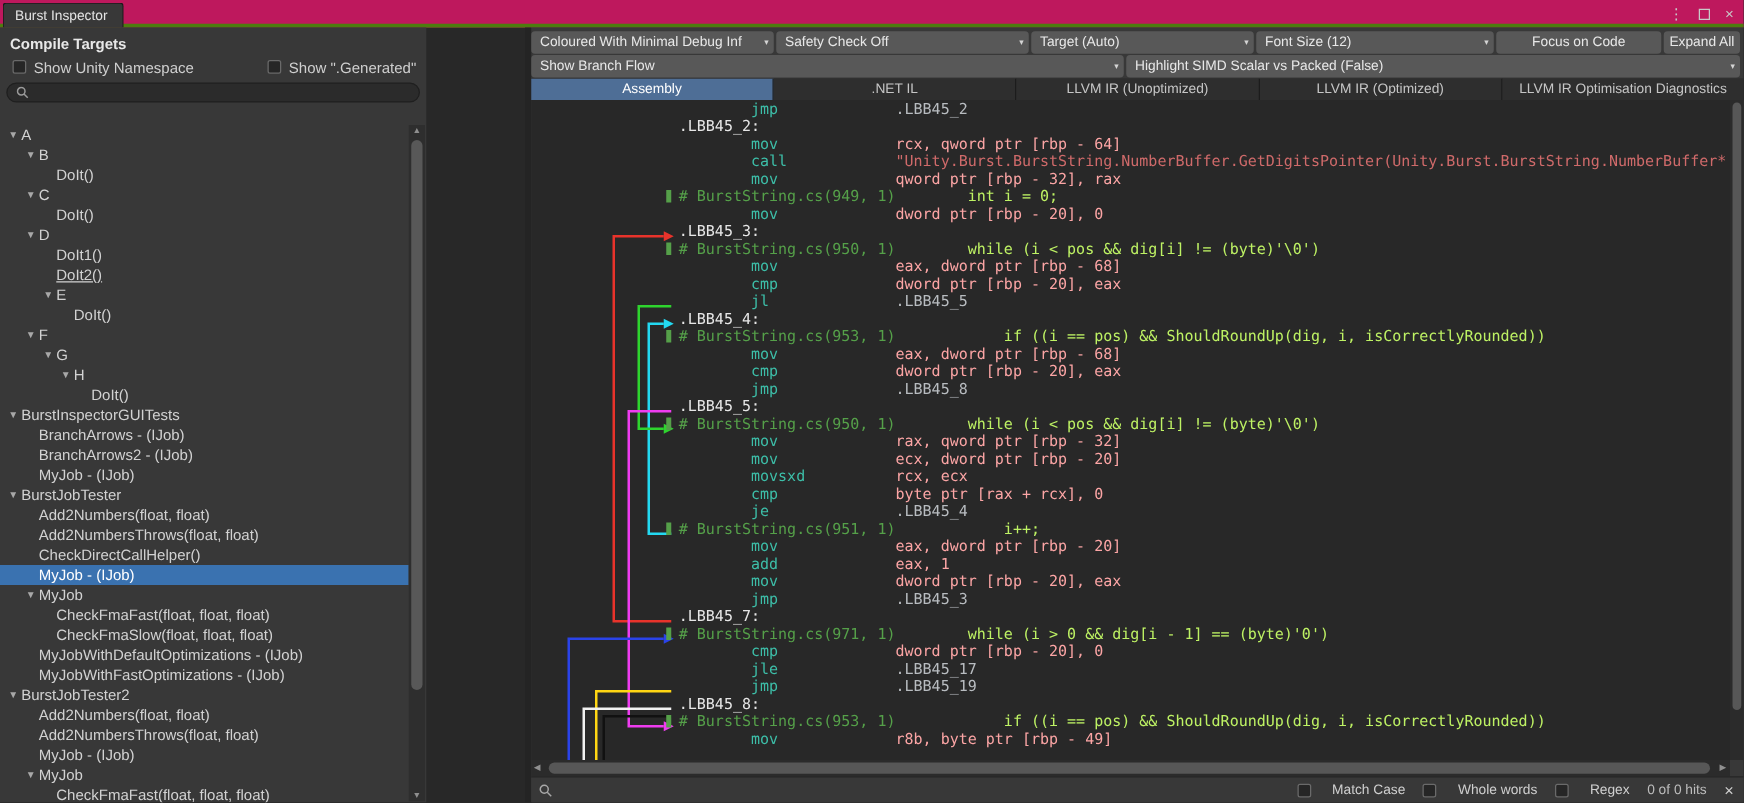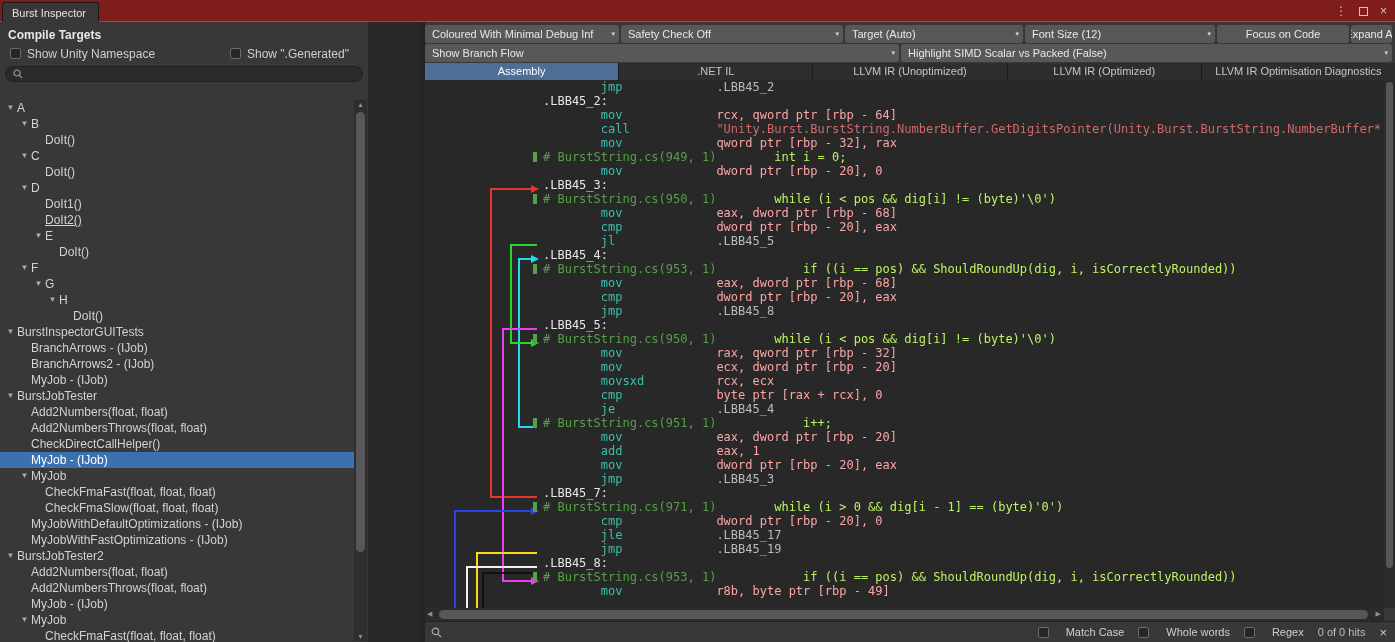--- a/index.html
+++ b/index.html
@@ -1,27 +1,27 @@
 <!DOCTYPE html>
 <html><head>
 <meta charset="utf-8">
 <style>
   * { margin:0; padding:0; box-sizing:border-box; }
   html,body { width:1395px; height:642px; overflow:hidden; }
   body { background:#282828; font-family:"Liberation Sans",sans-serif; color:#d2d2d2; position:relative; font-size:12px; }
 
   
-  .titlebar { position:absolute; left:0; top:0; right:0; height:22px; background:#7f1d1d; border-bottom:1px solid #4d7c0f; }
+  .titlebar { position:absolute; left:0; top:0; right:0; height:22px; background:#be185d; border-bottom:3px solid #4d7c0f; }
   .title-tab { position:absolute; left:2px; top:2px; height:20px; background:#383838; padding:0 12px 0 9px; line-height:20px; font-size:11px; color:#e4e4e4; border-radius:3px 3px 0 0; border:1px solid #191919; border-bottom:none; }
   .win-controls { position:absolute; right:8px; top:0; height:22px; display:flex; align-items:center; gap:12px; color:#c8c8c8; font-size:12px; }
   .maxbox { width:9px; height:9px; border:1px solid #c8c8c8; display:inline-block; }
   .win-controls span { cursor:default; }
 
   
-  .left-panel { position:absolute; left:0; top:22px; width:368px; bottom:0; background:#383838; }
+  .left-panel { position:absolute; left:0; top:22px; width:341px; bottom:0; background:#383838; }
   .splitter { position:absolute; left:420px; top:22px; width:5px; bottom:0; background:#242424; }
   .lp-header { padding:6px 8px 2px; font-weight:bold; font-size:12px; color:#e8e8e8; }
   .lp-checkrow { display:flex; align-items:center; padding:3px 8px 2px 10px; height:18px; }
   .chk { display:flex; align-items:center; gap:6px; color:#cfcfcf; font-size:12px; white-space:nowrap; }
   .chk:first-child { width:220px; }
   .checkbox { width:11px; height:11px; background:#262626; border:1px solid #6a6a6a; border-radius:2px; display:inline-block; flex:none; }
   .lp-search { margin:4px 5px 2px 5px; height:16px; background:#2b2b2b; border:1px solid #1f1f1f; border-radius:8px; display:flex; align-items:center; padding:0 7px; gap:5px; }
   .lp-search input { background:transparent; border:none; outline:none; color:#dcdcdc; font-size:11px; width:100%; font-family:"Liberation Sans",sans-serif; }
   .tree { position:absolute; top:78px; left:0; right:14px; bottom:0; overflow:hidden; }
   .tree-row { height:16px; line-height:16px; display:flex; align-items:center; color:#d2d2d2; white-space:nowrap; font-size:12px; }
@@ -33,21 +33,21 @@
   .tree-scroll .thumb { position:absolute; left:2px; right:2px; top:12px; height:440px; background:#585858; border-radius:5px; }
 
   
   .right-panel { position:absolute; left:425px; top:22px; right:0; bottom:0; background:#383838; }
   .tb-row { display:flex; gap:2px; padding-right:3px; }
   .tb-row1 { position:absolute; left:0; top:1px; right:0; height:20px; padding-top:2px; }
   .tb-row2 { position:absolute; left:0; top:22px; right:0; height:18px; }
   .ctrl { height:18px; background:#585858; border-radius:3px; font-size:11px; color:#e8e8e8; display:flex; align-items:center; padding:0 16px 0 7px; position:relative; overflow:hidden; white-space:nowrap; flex:none; }
   .ctrl.btn { justify-content:center; padding:0 7px; }
   .ctrl .arrow { position:absolute; right:4px; top:50%; transform:translateY(-50%); font-size:7px; color:#d4d4d4; }
-  .w1{width:194px}.w2{width:222px}.w3{width:178px}.w4{width:190px}.w5{width:132px}.w6{flex:1}
+  .w1{width:194px}.w2{width:202px}.w3{width:178px}.w4{width:190px}.w5{width:132px}.w6{flex:1}
   .wA{width:474px}.wB{flex:1}
   .tabs { position:absolute; left:0; top:41px; right:0; height:17px; display:flex; background:#232323; }
   .tab { flex:1; text-align:center; line-height:17px; font-size:11px; color:#c6c6c6; background:#2e2e2e; border-right:1px solid #1c1c1c; overflow:hidden; white-space:nowrap; }
   .tab:last-child { border-right:none; }
   .tab.selected { background:#4e6e96; color:#ffffff; }
 
   
   .code { position:absolute; left:0; top:58px; right:11px; bottom:34px; background:#282828; overflow:hidden; font-family:"DejaVu Sans Mono",monospace; font-size:12px; }
   .code-line { position:relative; height:14px; line-height:14px; white-space:pre; padding-left:118px; }
   .c-pl{color:#c8c8c8} .c-lb{color:#e6e6e6} .c-mn{color:#3dbfa9} .c-op{color:#fca5a5}

